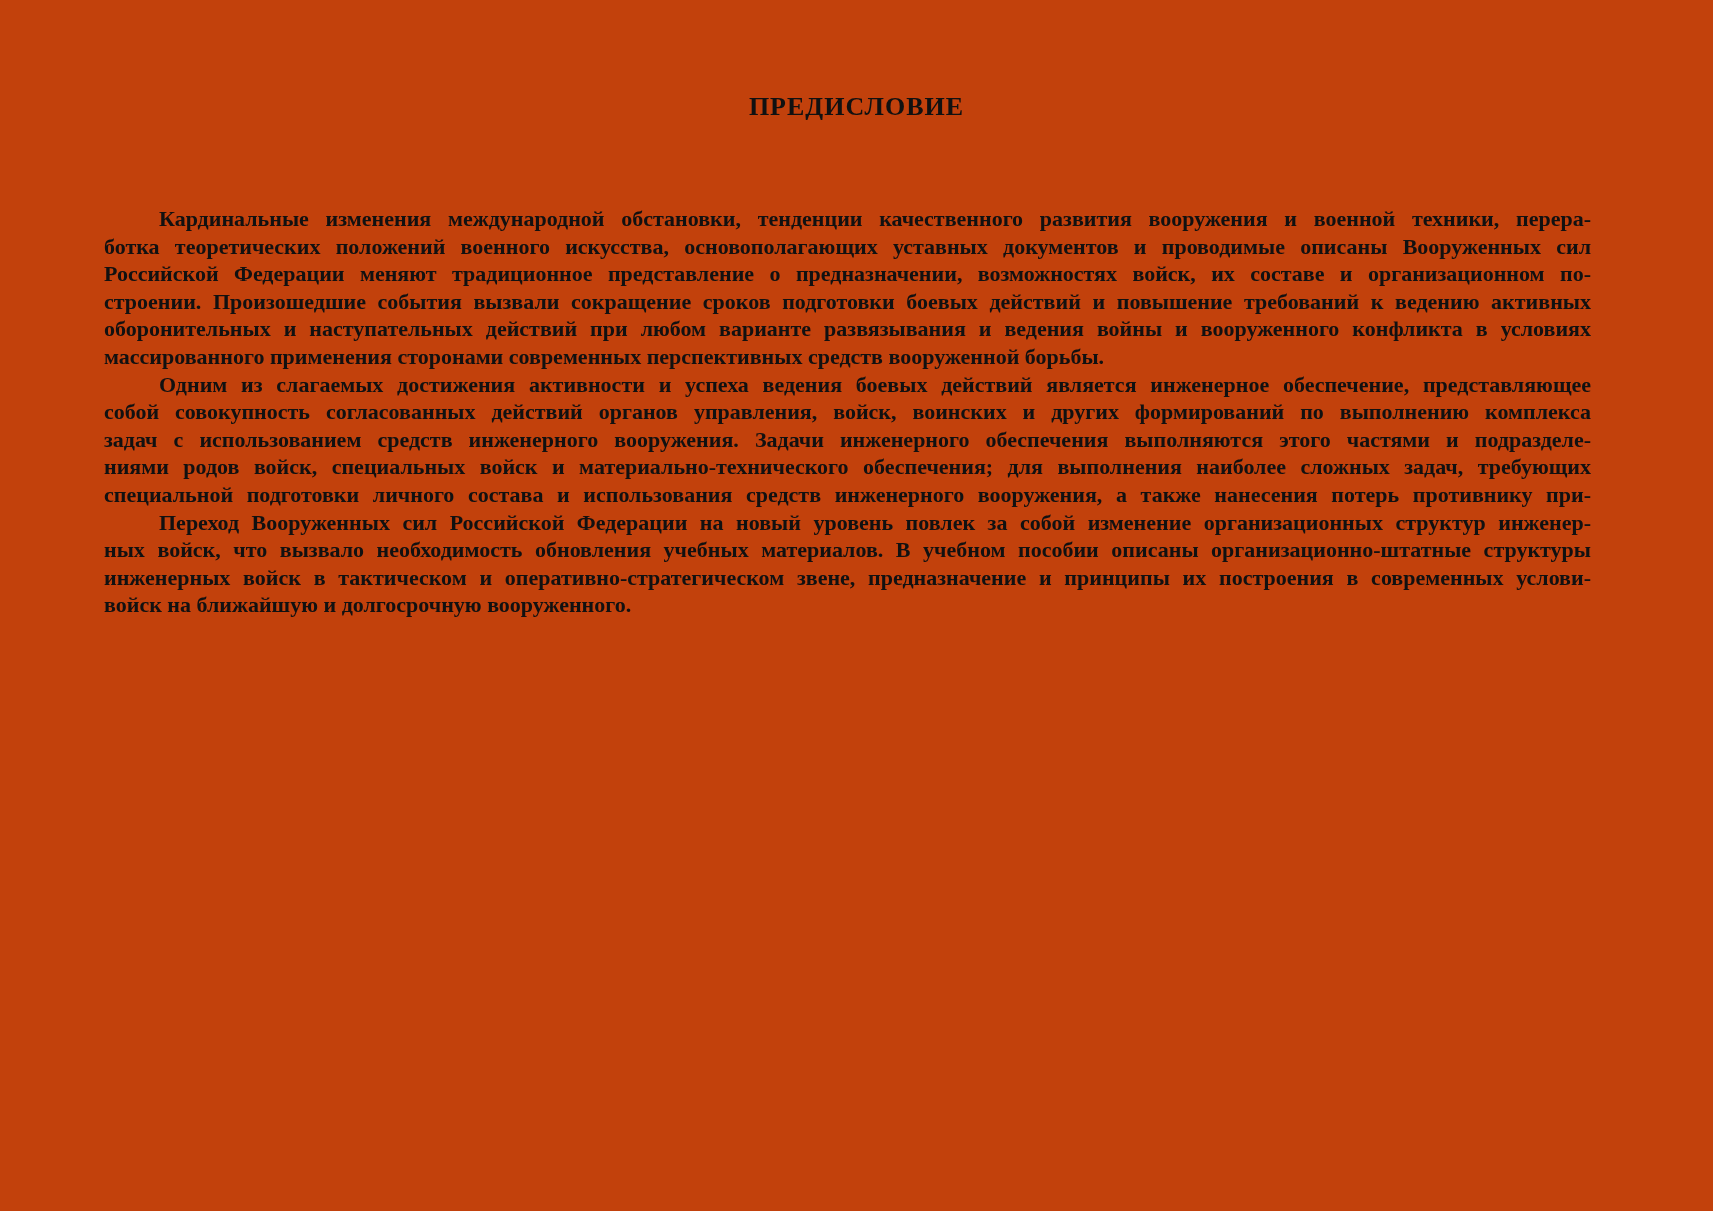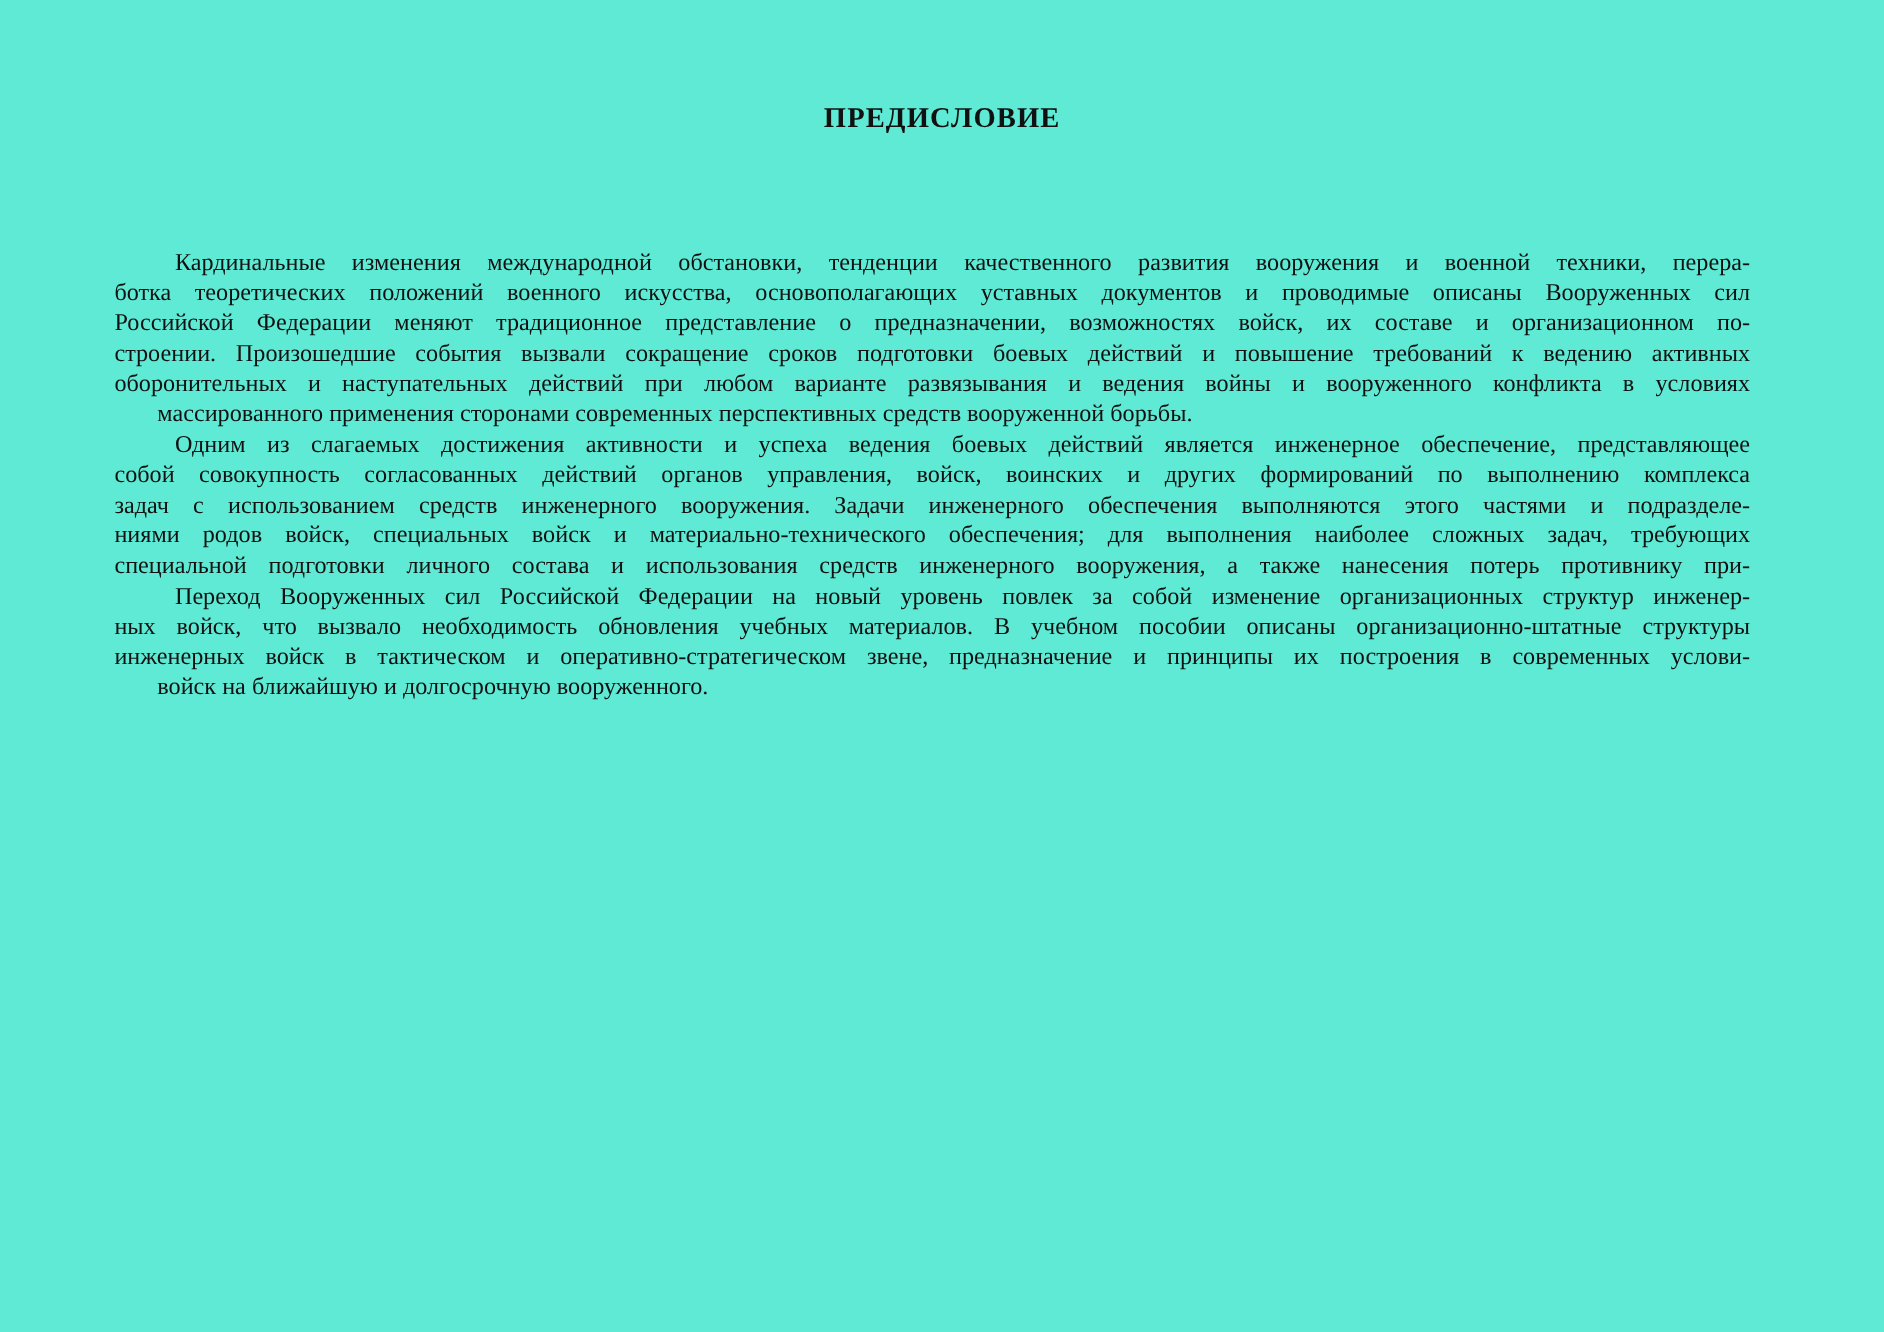--- a/index.html
+++ b/index.html
@@ -4,59 +4,59 @@
 <style>
   html, body {
     margin: 0;
     padding: 0;
     background: #ffffff;
   }
   .page {
     position: relative;
     width: 1713px;
     height: 1211px;
-    background: #5eead4;
+    background: #c2410c;
     color: #111111;
     font-family: "Liberation Serif", "DejaVu Serif", serif;
     overflow: hidden;
     box-sizing: border-box;
   }
   .title {
     margin: 0;
     padding-top: 92px;
     text-align: center;
     font-size: 26px;
     font-weight: bold;
     letter-spacing: 1px;
     color: #111111;
   }
   .content {
     position: absolute;
-    top: 224px;
+    top: 205px;
     left: 104px;
     right: 122px;
+    font-weight: bold;
   }
   .paragraph {
     margin: 0;
     padding: 0;
   }
   .line {
     font-size: 22px;
     line-height: 27.6px;
     white-space: normal;
     text-align: justify;
     text-align-last: justify;
     color: #111111;
   }
   .line.first {
     text-indent: 55px;
   }
   .line.last {
     text-align-last: left;
-    margin-left: 39px;
   }
 </style>
 </head>
 <body>
 
 <div class="page">
   <h1 class="title">ПРЕДИСЛОВИЕ</h1>
   <div class="content" id="document-body">
       <div class="paragraph">
         <div class="line first">Кардинальные изменения международной обстановки, тенденции качественного развития вооружения и военной техники, перера-</div>

